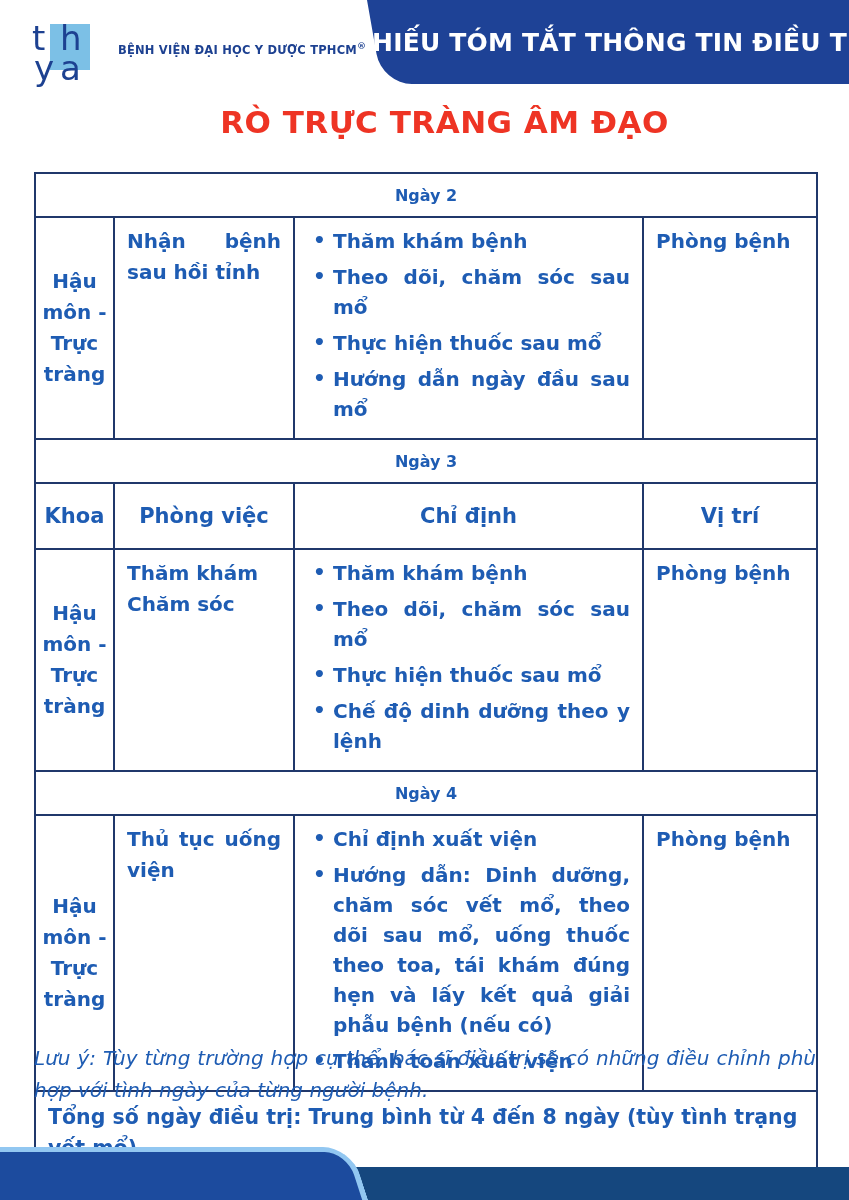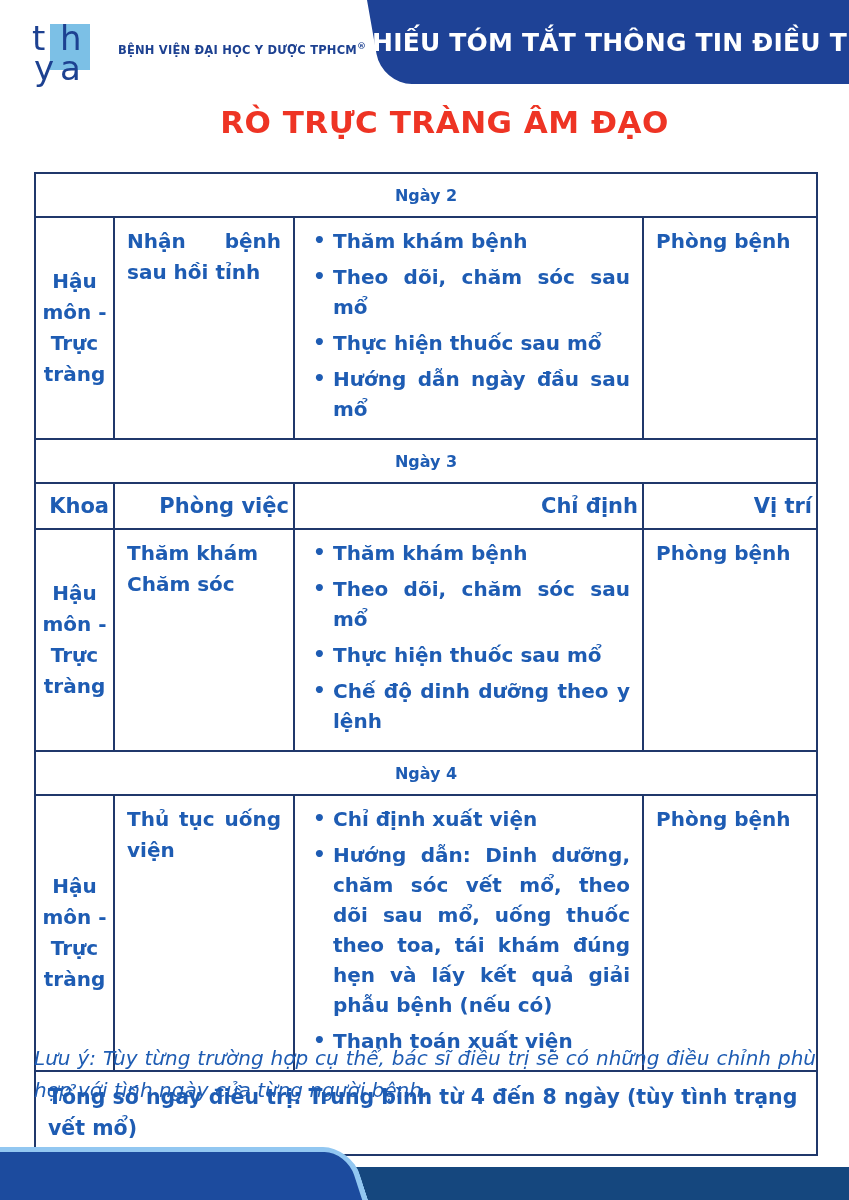--- a/index.html
+++ b/index.html
@@ -41,22 +41,22 @@
   table{
     border-collapse:collapse;table-layout:fixed;width:782px;
     color:#1e5cb3;font-size:20px;
   }
   td,th{border:2px solid #20386b;padding:8px 12px;vertical-align:top;font-weight:bold;}
   tr.day td{
     text-align:center;font-weight:bold;font-size:16px;
     padding:8px 6px;height:26px;vertical-align:middle;
   }
   tr.cols th{
-    text-align:right;font-weight:bold;font-size:21px;
-    padding:10px 4px;vertical-align:middle;
+    text-align:center;font-weight:bold;font-size:21px;
+    padding:20px 4px;vertical-align:middle;
   }
   td.dept{
     font-weight:bold;text-align:center;vertical-align:middle;
     line-height:1.55;padding:8px 4px;
   }
   td.task{text-align:justify;line-height:1.55;}
   td.loc{line-height:1.5;}
   ul.ind{margin:0;padding:0;list-style:none;}
   ul.ind li{
     position:relative;padding-left:26px;margin:0 0 6px 0;

